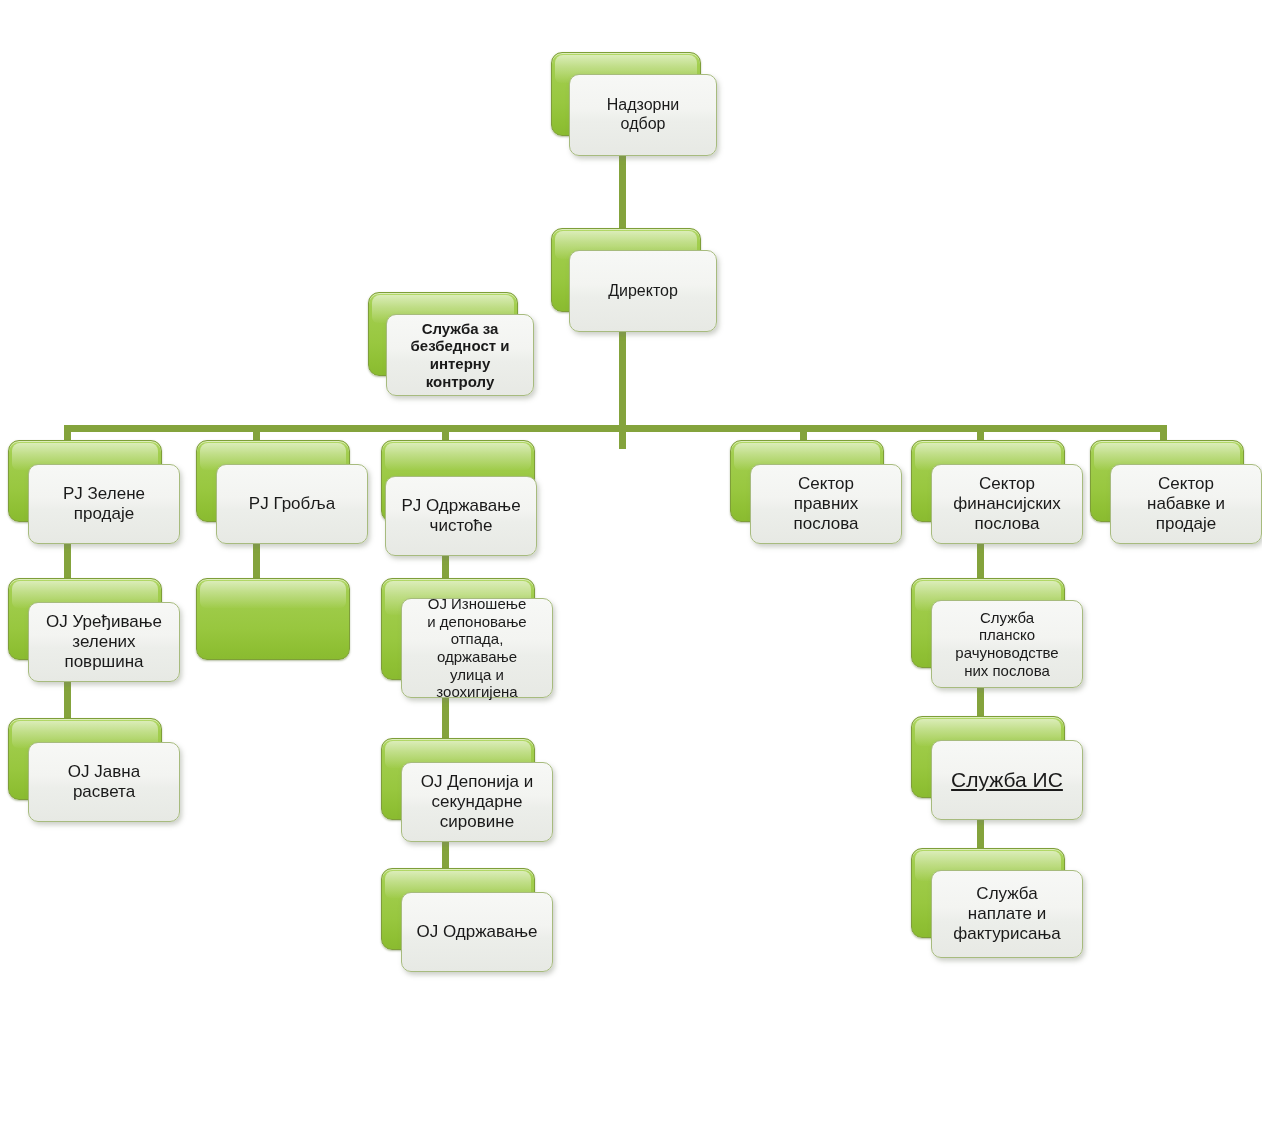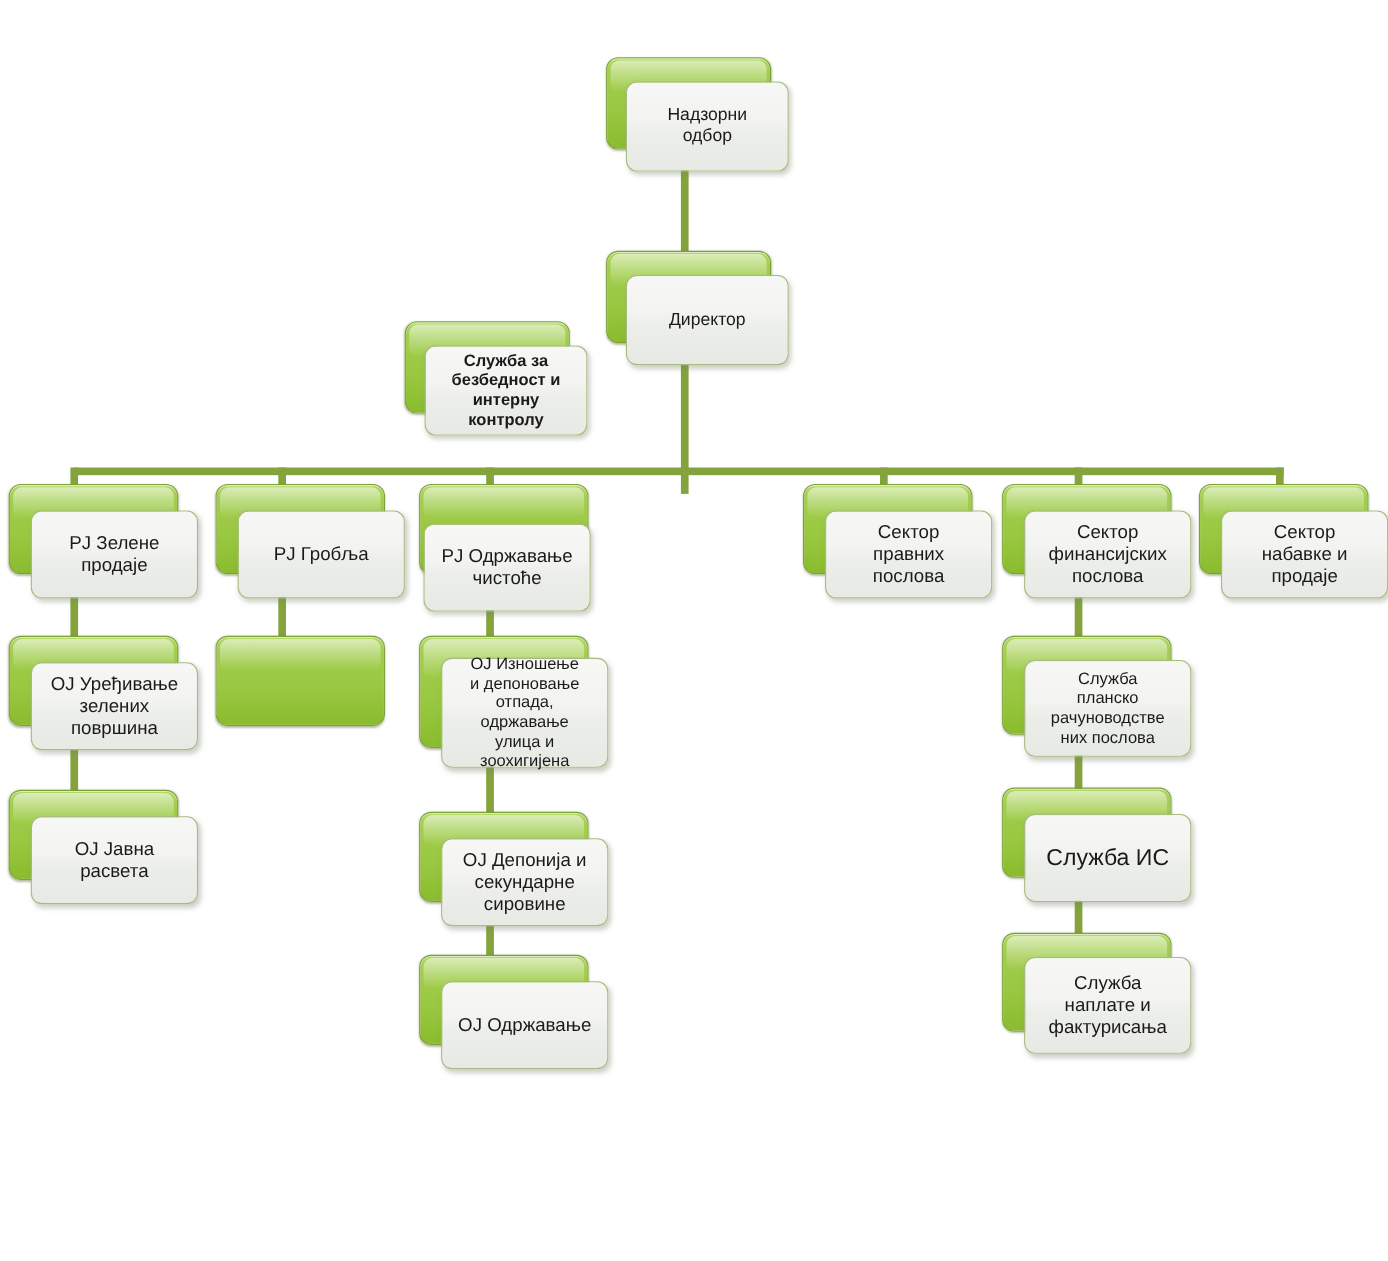--- a/index.html
+++ b/index.html
@@ -88,21 +88,21 @@
     text-align: center;
     color: #1a1a1a;
     line-height: 1.18;
     padding: 0 5px;
     box-sizing: border-box;
     white-space: pre-line;
   }
 
   
   .fs-xl .node-card-inner { font-size: 16px; }
-  .fs-lg .node-card-inner { font-size: 21px; }
+  .fs-lg .node-card-inner { font-size: 21px; text-decoration: underline; }
   .fs-md .node-card-inner { font-size: 17px; }
   .fs-sm .node-card-inner { font-size: 15px; }
 </style>
 </head>
 <body>
 
 <div id="chart-canvas">
 
   <div class="conn conn-v" style="left:619px; top:140px; height:96px;"></div>
 

